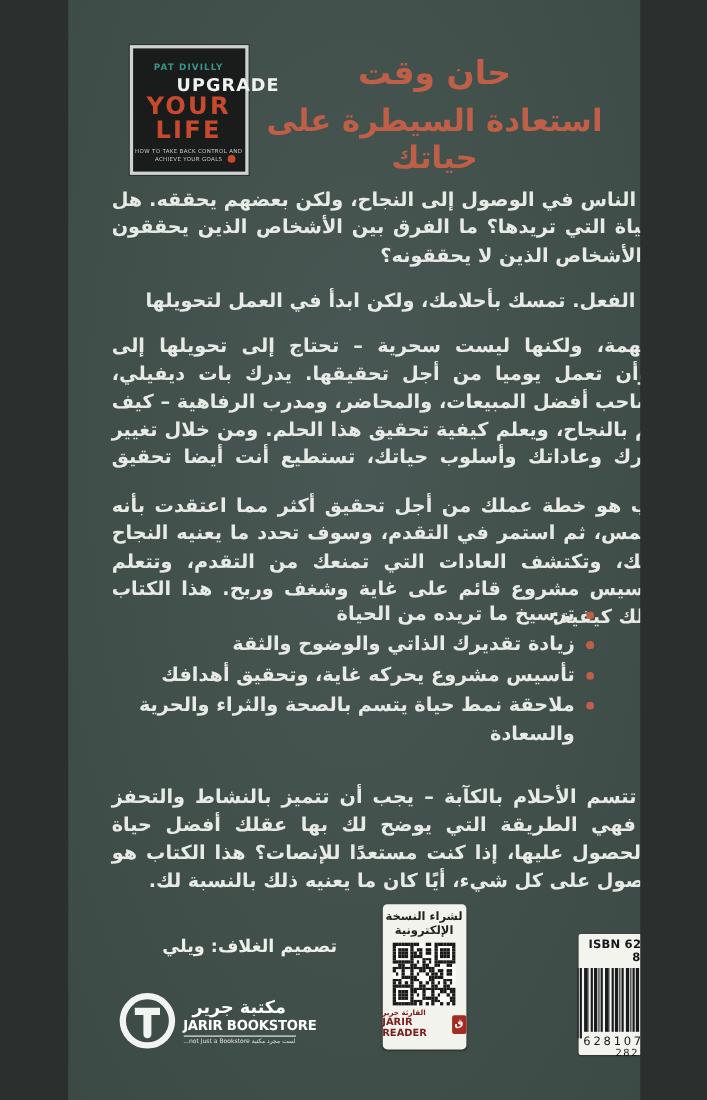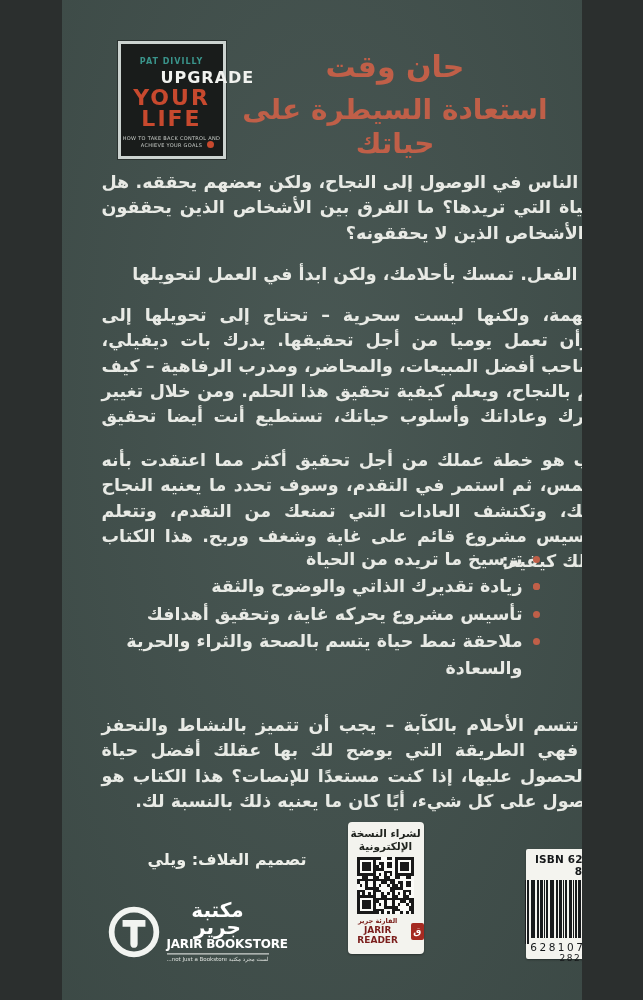--- a/index.html
+++ b/index.html
@@ -45,31 +45,31 @@
 
   
   .qr-badge{position:absolute;left:286px;top:822px;width:76px;height:132px;background:#f3f3ee;
             border-radius:4px;box-shadow:0 1px 2px rgba(0,0,0,0.35);text-align:center;
             padding-top:5px;box-sizing:border-box;}
   .qr-badge .cap{direction:rtl;color:#20241f;font-size:10.5px;font-weight:bold;line-height:12.5px;}
   .qr-grid{display:grid;grid-template-columns:repeat(21,1fr);width:57px;height:57px;
            margin:5px auto 4px auto;background:#fbfbf8;}
   .qr-grid .q{background:#191919;}
   .reader-row{display:flex;align-items:center;justify-content:center;gap:3px;margin-top:2px;}
-  .reader-txt{text-align:center;}
+  .reader-txt{text-align:left;}
   .reader-ar{font-size:6.5px;color:#7b201c;font-weight:bold;direction:rtl;line-height:7px;}
   .reader-en{font-size:9px;color:#7b1e1c;font-weight:bold;letter-spacing:0;line-height:10px;}
   .book-ic{width:15px;height:17px;background:#a52a21;border-radius:2px;color:#fff;
            font-size:9px;font-weight:bold;line-height:17px;text-align:center;}
 
   
   .publisher{position:absolute;left:46px;top:902px;display:flex;align-items:center;gap:7px;}
   .logo-circ{width:52px;height:52px;flex:0 0 auto;}
   .pub-txt{width:102px;}
-  .pub-ar{direction:rtl;text-align:center;color:#fff;font-size:20px;font-weight:bold;line-height:17px;}
+  .pub-ar{direction:rtl;text-align:center;color:#fff;font-size:16px;font-weight:bold;line-height:17px;}
   .pub-en{color:#fff;font-size:12px;font-weight:bold;letter-spacing:-0.2px;white-space:nowrap;
           border-bottom:1px solid #e9ece9;padding-bottom:2px;margin-top:1px;transform:scaleY(1.05);}
   .pub-tag{display:flex;justify-content:space-between;margin-top:2px;}
   .pub-tag .en{font-size:5.5px;color:#dfe3df;}
   .pub-tag .ar{font-size:5.5px;color:#dfe3df;direction:rtl;}
 
   
   .barcode{position:absolute;left:464px;top:849px;width:133px;height:110px;background:#f4f4ef;
            border-radius:2px;box-shadow:0 1px 2px rgba(0,0,0,0.35);text-align:center;
            padding-top:4px;box-sizing:border-box;}

